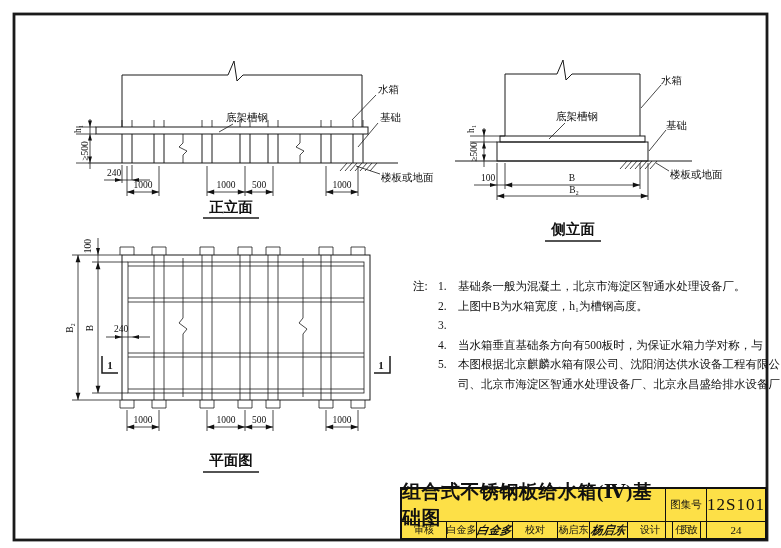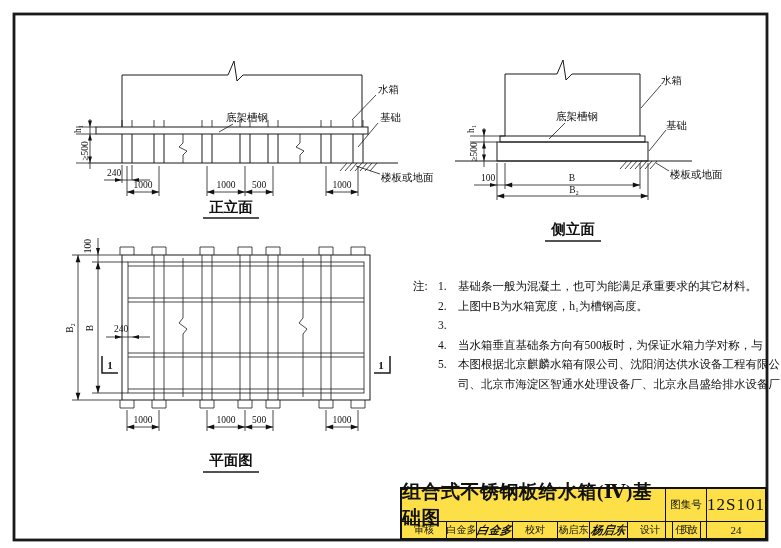--- a/index.html
+++ b/index.html
@@ -158,21 +158,21 @@
 
     <text class="vtitle" x="231" y="465">平面图</text>
     <path class="med" d="M203 472 H259"></path>
   </g>
 </svg>
 
 <div class="notes">
   <div class="n-row">
     <span class="n-pre">注:</span>
     <span class="n-num">1.</span>
-    <span class="n-txt">基础条一般为混凝土，也可为能满足承重要求的其它材料。</span>
+    <span class="n-txt">基础条一般为混凝土，北京市海淀区智通水处理设备厂。</span>
   </div>
   <div class="n-row">
     <span class="n-pre"></span>
     <span class="n-num">2.</span>
     <span class="n-txt">上图中B为水箱宽度，h₁为槽钢高度。</span>
   </div>
   <div class="n-row">
     <span class="n-pre"></span>
     <span class="n-num">3.</span>
   </div>

